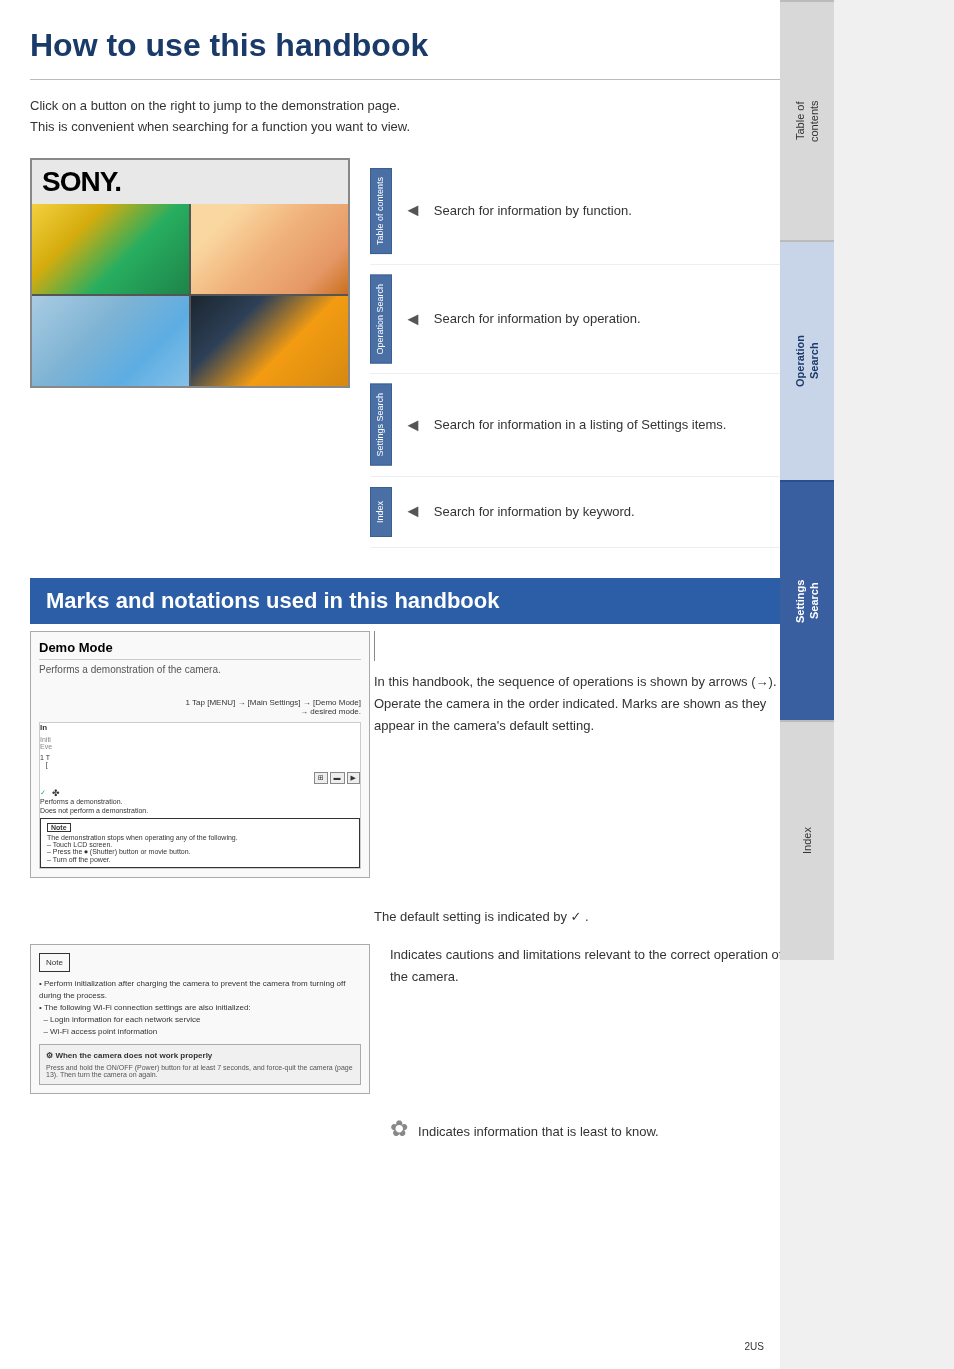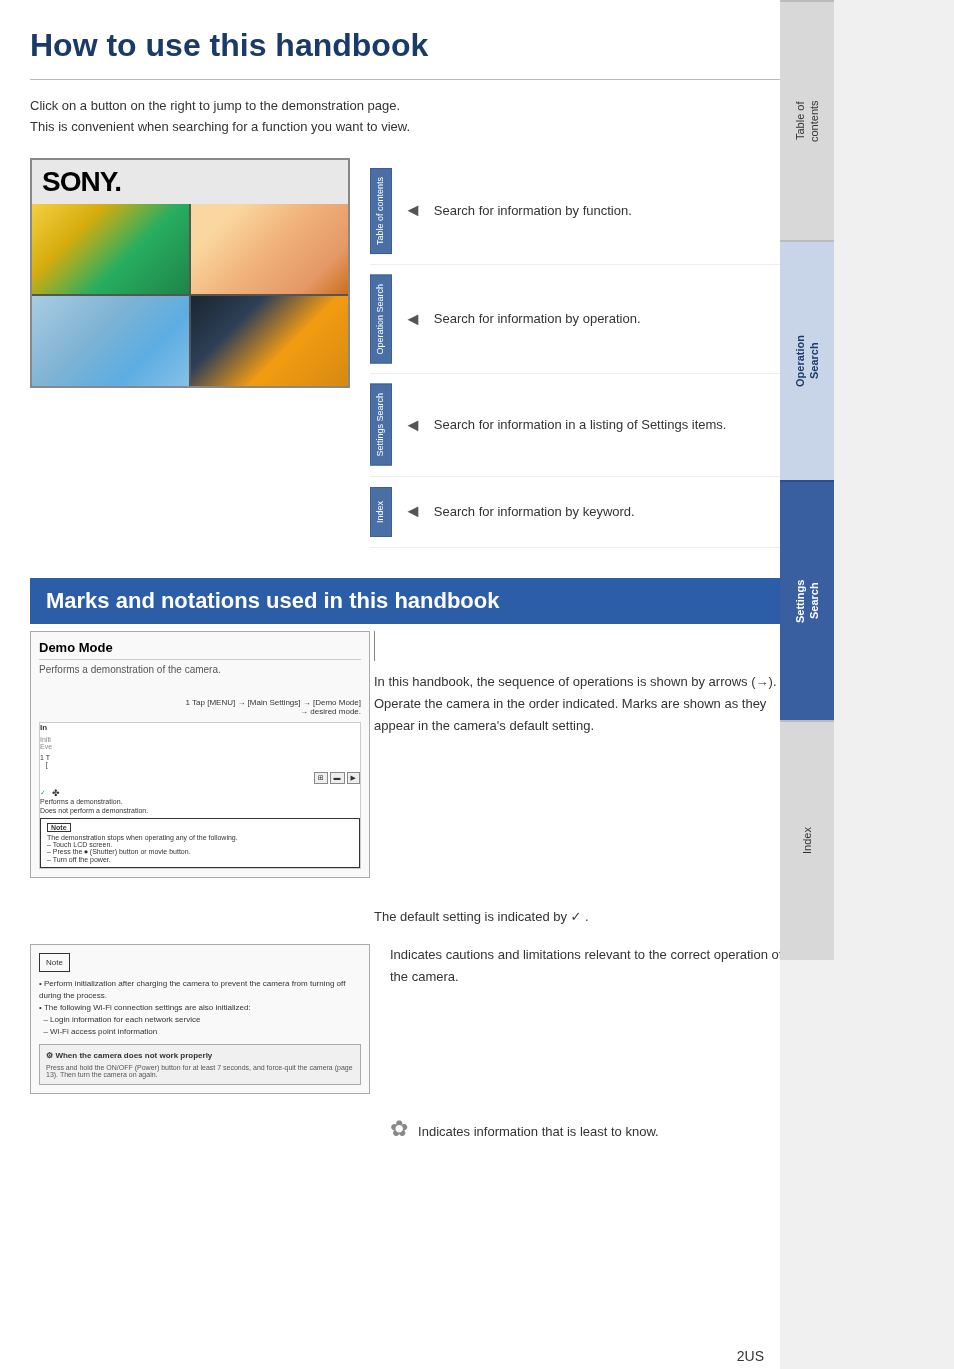--- a/index.html
+++ b/index.html
@@ -428,21 +428,21 @@
     </div>
 
     <div style="display:flex; gap:20px; margin-bottom:16px; align-items:flex-start;">
       <div style="width:340px; flex-shrink:0;"></div>
       <div style="flex:1; font-size:13px; color:#333; line-height:1.7;">
         <span style="font-size:22px; color:#888; margin-right:6px;">✿</span>
         <span>Indicates information that is least to know.</span>
       </div>
     </div>
 
-    <div style="position:absolute; bottom:5px; right:70px; font-size:14px; color:#333;">2US</div>
+    <div style="position:absolute; bottom:17px; right:70px; font-size:10px; color:#333;">2US</div>
 
   </div>
 
   <div class="right-sidebar">
 
     <div style="height:240px; display:flex; align-items:stretch;">
       <div style="
         writing-mode: vertical-rl;
         transform: rotate(180deg);
         background: #d8d8d8;

